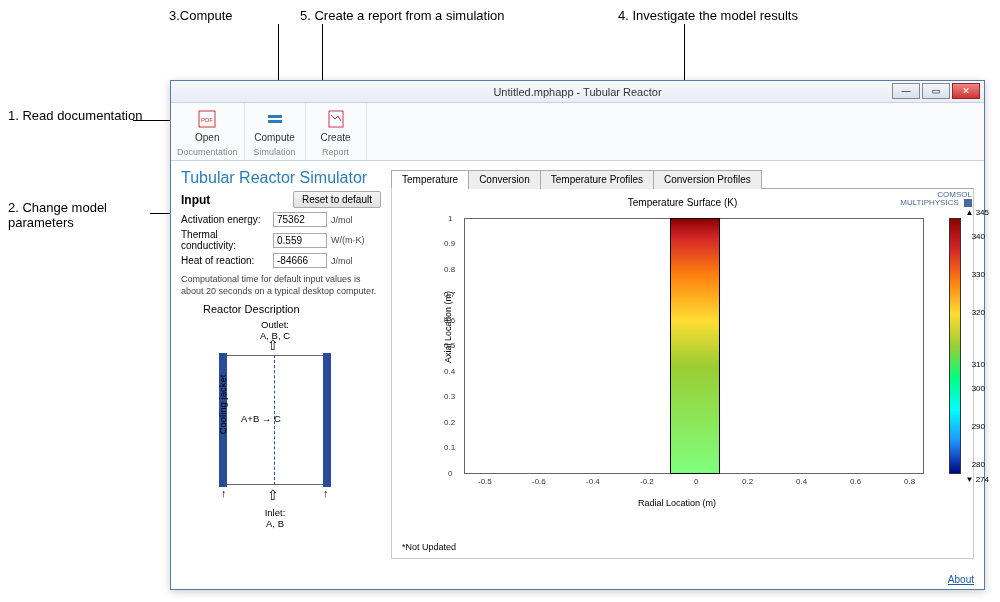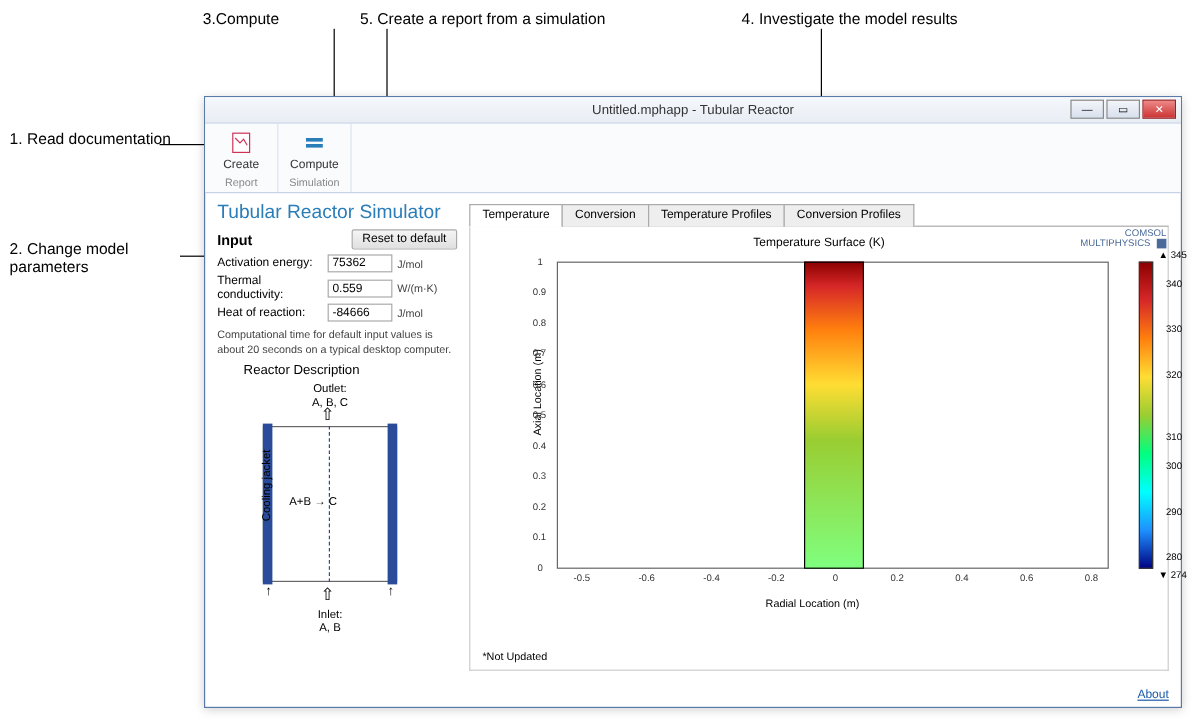--- a/index.html
+++ b/index.html
@@ -103,42 +103,56 @@
     </div>
   </div>
 
 
   <div class="ribbon">
     <div class="ribbon-group">
       <div class="ribbon-btns">
         <div class="ribbon-btn">
           <div class="icon">
             <svg width="20" height="20">
-                <rect x="3" y="2" width="14" height="16" fill="#fff" stroke="#c35"></rect>
-                <path d="M5 6 L9 10 L12 7 L15 12" stroke="#c35" fill="none"></path>
+                <rect x="2" y="2" width="16" height="16" fill="#fff" stroke="#c33"></rect>
+                <text x="4" y="13" font-size="6" fill="#c33">PDF</text>
               </svg>
           </div>
-          <div class="ribbon-btn-label">Create</div>
-        </div>
-      </div>
-      <div class="ribbon-group-label">Report</div>
+          <div class="ribbon-btn-label">Open</div>
+        </div>
+      </div>
+      <div class="ribbon-group-label">Documentation</div>
     </div>
     <div class="ribbon-group">
       <div class="ribbon-btns">
         <div class="ribbon-btn">
           <div class="icon">
             <svg width="20" height="20">
                 <rect x="3" y="6" width="14" height="3" fill="#2a7db8"></rect>
                 <rect x="3" y="11" width="14" height="3" fill="#2a7db8"></rect>
               </svg>
           </div>
           <div class="ribbon-btn-label">Compute</div>
         </div>
       </div>
       <div class="ribbon-group-label">Simulation</div>
+    </div>
+    <div class="ribbon-group">
+      <div class="ribbon-btns">
+        <div class="ribbon-btn">
+          <div class="icon">
+            <svg width="20" height="20">
+                <rect x="3" y="2" width="14" height="16" fill="#fff" stroke="#c35"></rect>
+                <path d="M5 6 L9 10 L12 7 L15 12" stroke="#c35" fill="none"></path>
+              </svg>
+          </div>
+          <div class="ribbon-btn-label">Create</div>
+        </div>
+      </div>
+      <div class="ribbon-group-label">Report</div>
     </div>
   </div>
 
   <div class="brand">
     <span>COMSOL</span><br><span>MULTIPHYSICS</span> <span class="sq"></span>
   </div>
 
   <div class="content">
     <div class="left-panel">
       <div class="content-title">Tubular Reactor Simulator</div>

